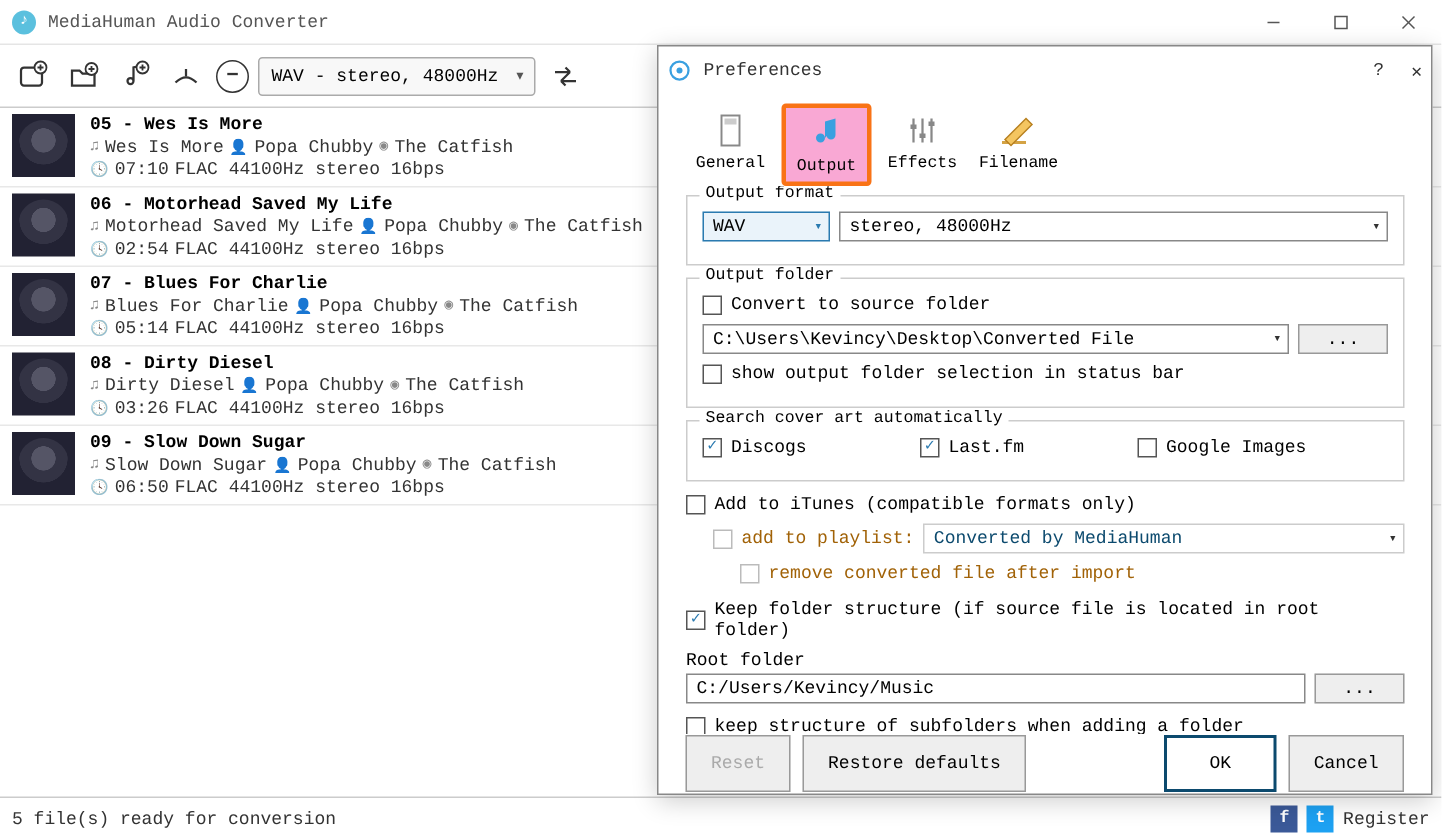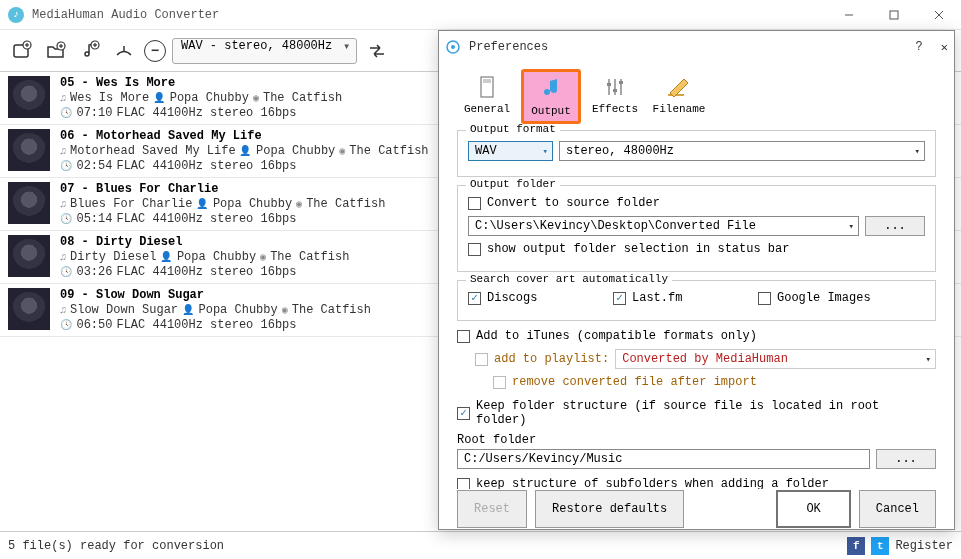--- a/index.html
+++ b/index.html
@@ -10,21 +10,21 @@
 .titlebar .app-icon { width: 16px; height: 16px; border-radius: 50%; background: #5bc0de; margin-right: 8px; display: flex; align-items: center; justify-content: center; color: #fff; font-size: 10px; }
 .titlebar .title { color: #555; font-size: 12px; }
 .titlebar .win-controls { margin-left: auto; display: flex; }
 .titlebar .win-btn { width: 45px; height: 29px; display: flex; align-items: center; justify-content: center; color: #555; }
 .titlebar .win-btn svg { width: 10px; height: 10px; }
 
 
 .toolbar { height: 42px; border-bottom: 1px solid #ccc; display: flex; align-items: center; padding: 0 8px; gap: 6px; }
 .toolbar .tbtn { width: 28px; height: 28px; display: flex; align-items: center; justify-content: center; color: #333; }
 .toolbar .tbtn.circle { border: 1.5px solid #333; border-radius: 50%; width: 22px; height: 22px; font-size: 14px; font-weight: bold; line-height: 1; }
-.toolbar .format-select { height: 26px; border: 1px solid #aaa; border-radius: 3px; padding: 0 24px 0 8px; background: #f8f8f8; min-width: 180px; position: relative; display: flex; }
+.toolbar .format-select { height: 26px; border: 1px solid #aaa; border-radius: 3px; padding: 0 24px 0 8px; background: #f8f8f8; min-width: 180px; position: relative; display: flex; align-items: center; }
 .toolbar .format-select::after { content: "▾"; position: absolute; right: 6px; color: #555; }
 .toolbar .spacer { flex: 1; }
 
 
 .tracklist { position: absolute; top: 72px; left: 0; right: 0; bottom: 30px; overflow: hidden; }
 .track { display: flex; padding: 4px 8px; border-bottom: 1px solid #e8e8e8; }
 .track .art { width: 42px; height: 42px; background: #223; margin-right: 10px; flex-shrink: 0; position: relative; overflow: hidden; }
 .track .art::before { content: ""; position: absolute; inset: 4px; background: radial-gradient(circle at 50% 40%, #556 30%, #334 31%, #334 60%, #223 61%); border-radius: 50% 50% 40% 40%; }
 .track .info { flex: 1; }
 .track .line1 { font-weight: bold; }
@@ -59,25 +59,25 @@
 .dropdown { height: 20px; border: 1px solid #888; background: #fff; display: flex; align-items: center; padding: 0 18px 0 6px; position: relative; }
 .dropdown.blue { border-color: #2a7ab0; background: #eaf3fa; }
 .dropdown::after { content: "▾"; position: absolute; right: 4px; font-size: 9px; color: #333; }
 .dropdown.blue::after { color: #2a7ab0; }
 .textfield { height: 20px; border: 1px solid #888; padding: 0 6px; display: flex; align-items: center; flex: 1; }
 .browse-btn { width: 60px; height: 20px; border: 1px solid #999; background: #eee; display: flex; align-items: center; justify-content: center; }
 .chk { width: 13px; height: 13px; border: 1px solid #555; display: inline-flex; align-items: center; justify-content: center; flex-shrink: 0; }
 .chk.checked::after { content: "✓"; font-size: 11px; color: #2a7ab0; font-weight: bold; line-height: 1; }
 .chk.disabled { border-color: #bbb; }
 .disabled-text { color: #a16207; }
-.dropdown.disabled { border-color: #ccc; color: #b91c1c; }
+.dropdown.disabled { border-color: #ccc; color: #0c4a6e; }
 
 .prefs-footer { height: 40px; display: flex; align-items: center; padding: 0 18px; gap: 8px; }
 .prefs-footer .btn { height: 38px; padding: 0 16px; border: 1px solid #999; background: #eee; display: flex; align-items: center; justify-content: center; }
-.prefs-footer .btn.primary { border: 2px solid #737373; background: #fff; padding: 16px 28px; }
+.prefs-footer .btn.primary { border: 2px solid #0c4a6e; background: #fff; padding: 16px 28px; }
 .prefs-footer .btn.disabled { color: #aaa; }
 .prefs-footer .fspacer { flex: 1; }
 
 svg { display: block; }
 </style>
 </head>
 <body>
 
 <div class="titlebar">
   <div class="app-icon">♪</div>

